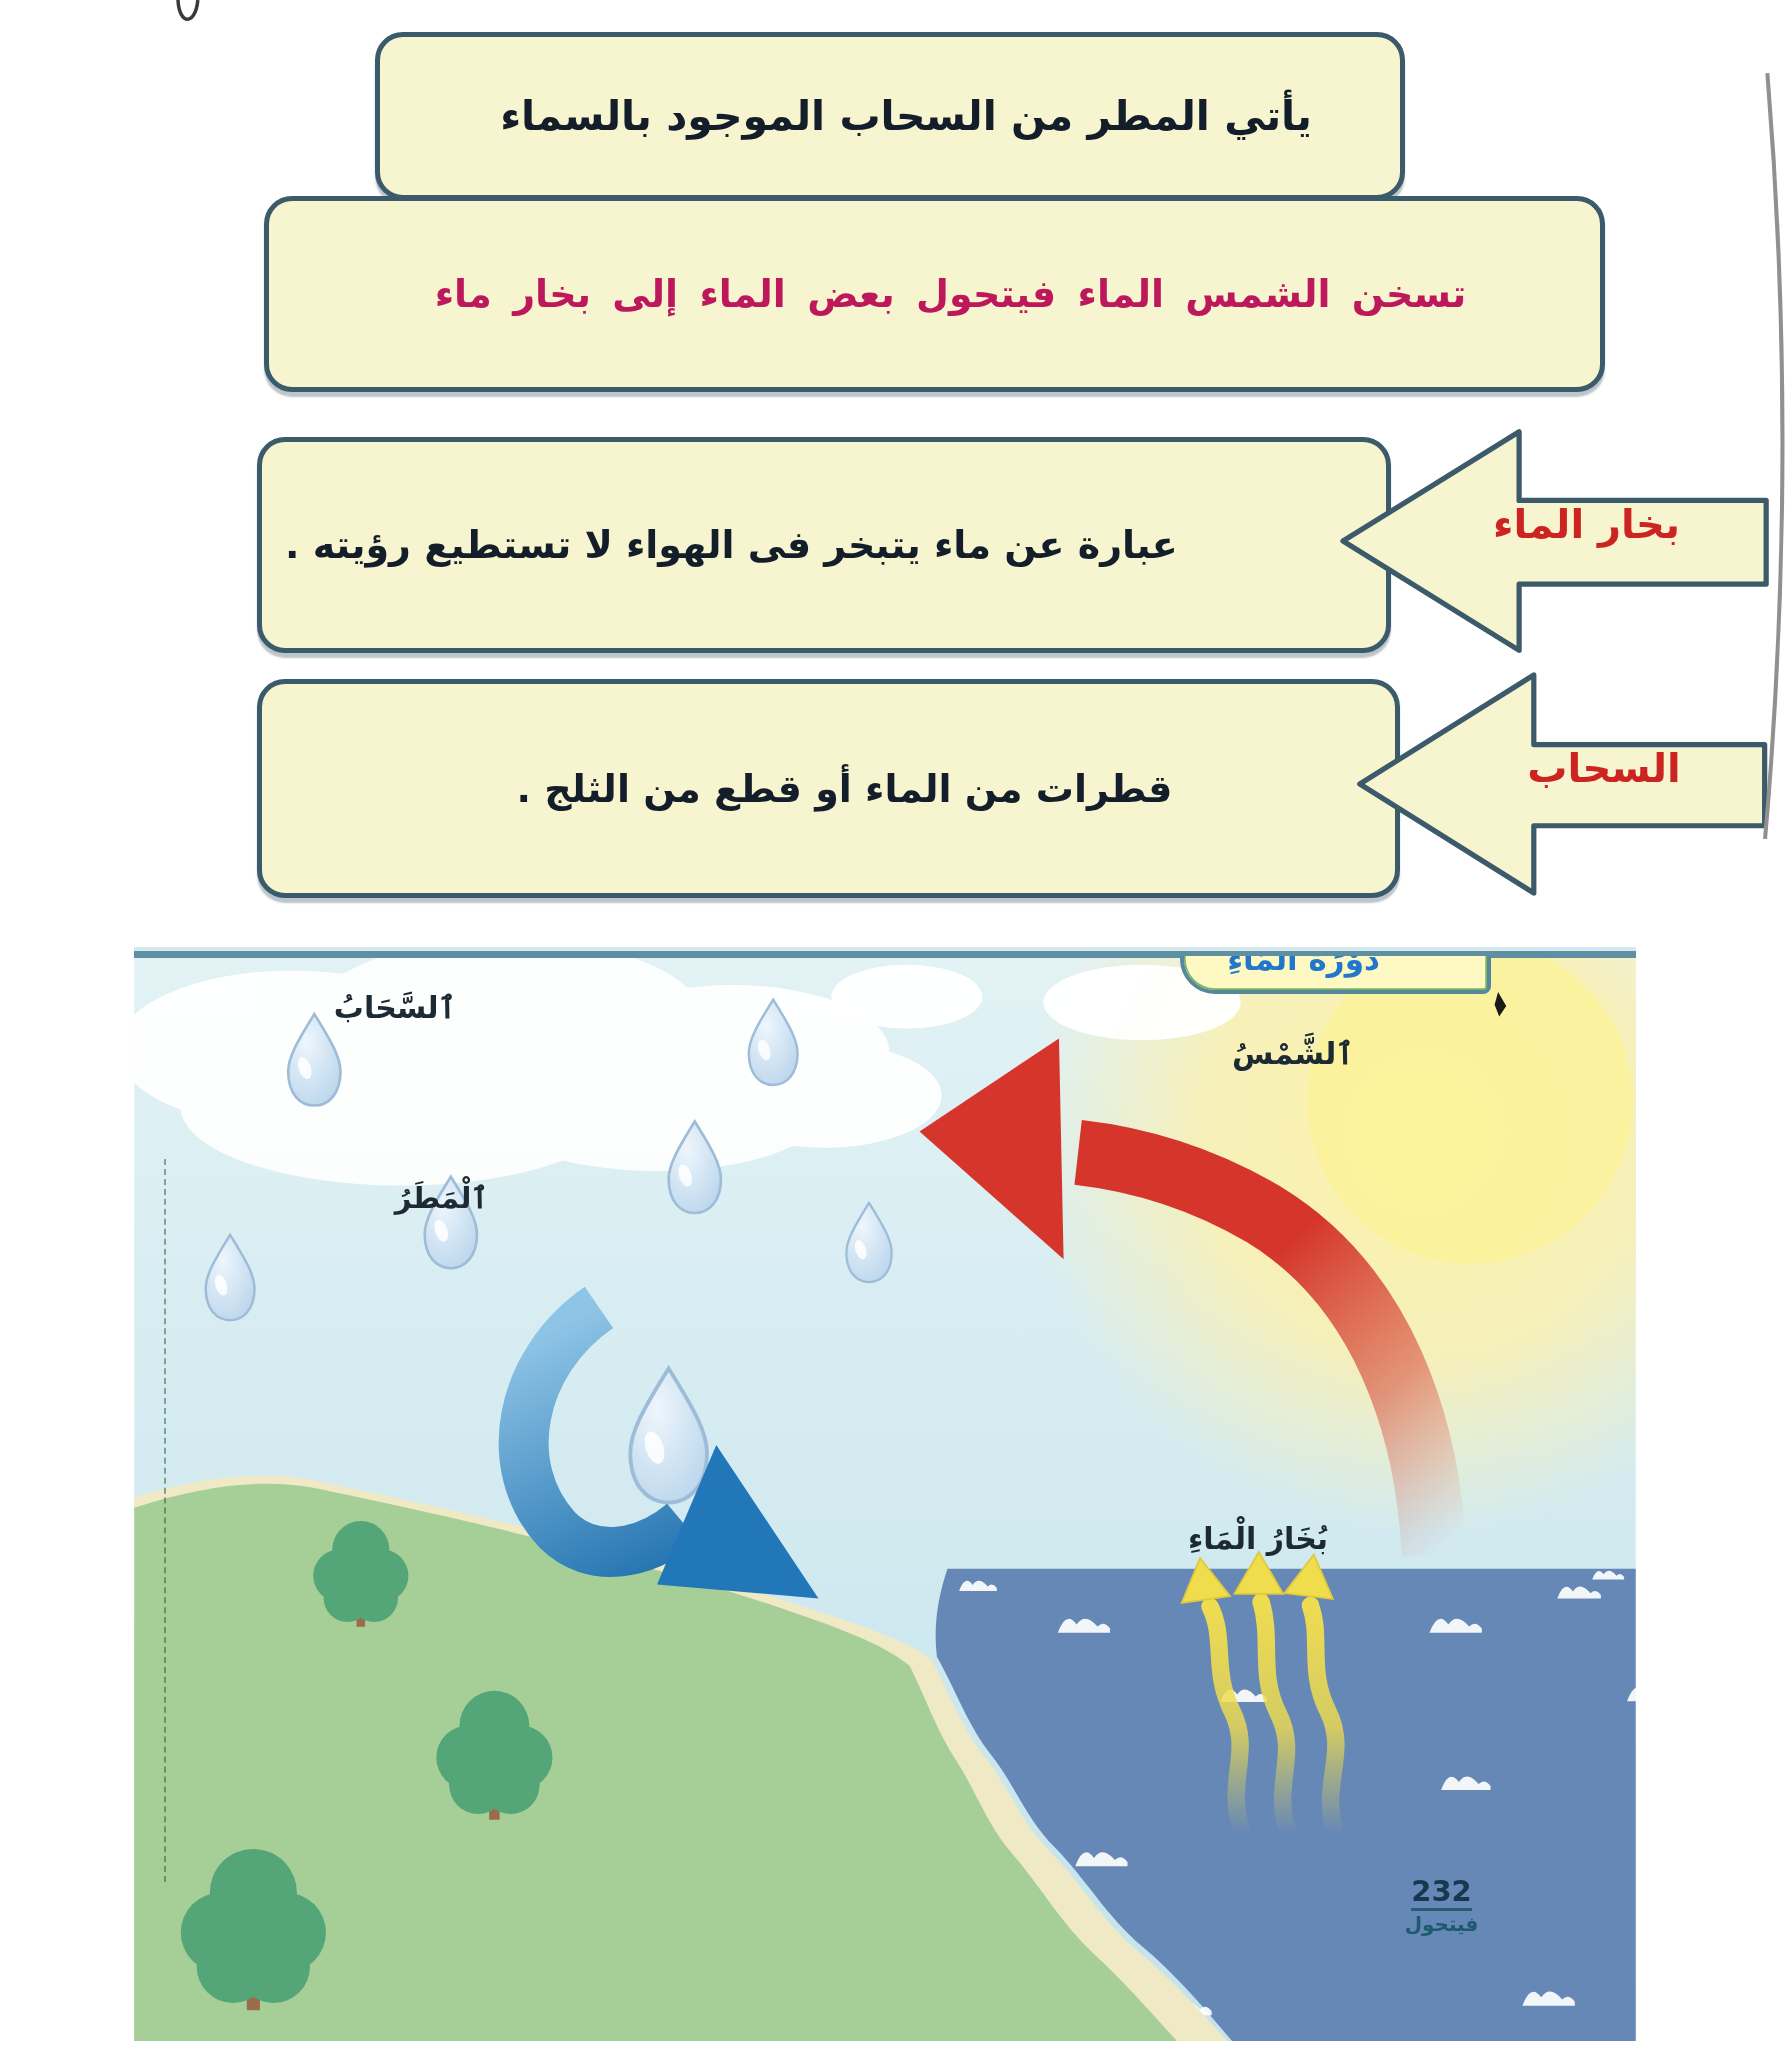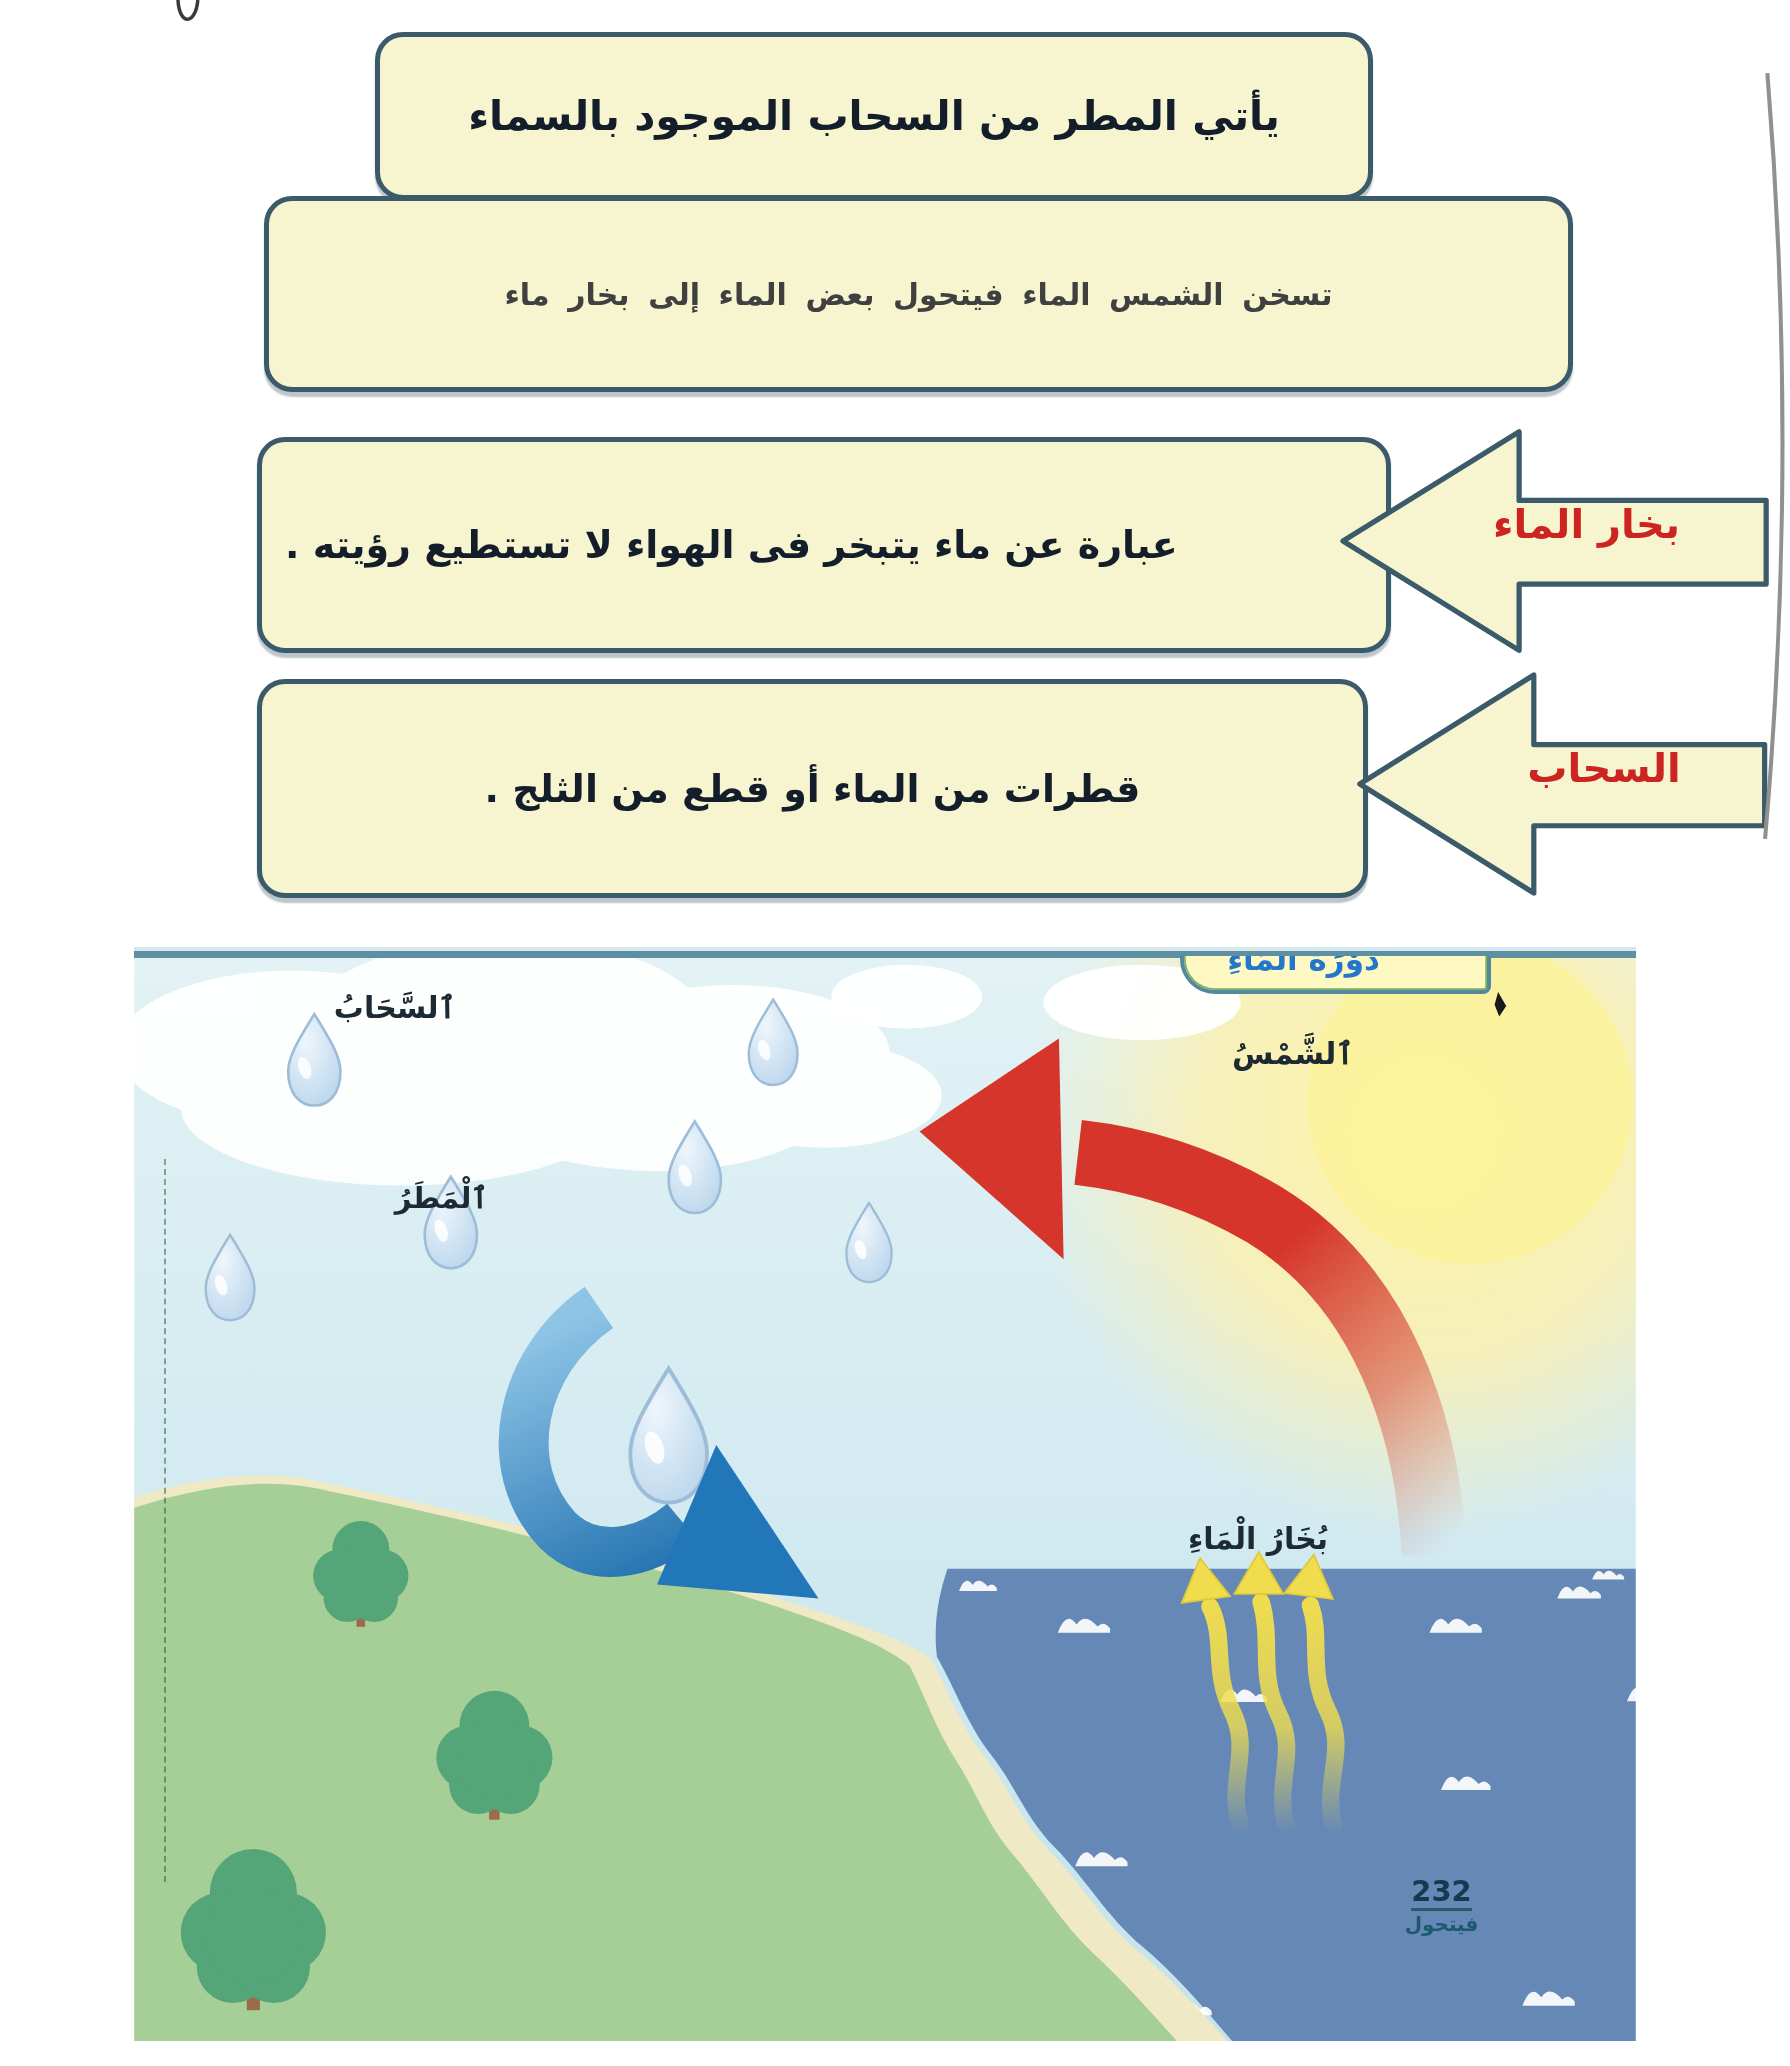--- a/index.html
+++ b/index.html
@@ -8,31 +8,32 @@
 
   
   .defbox{
     position:absolute;
     background:#f7f5d0;
     border:5.8px solid #3b5a6a;
     border-radius:28px;
     box-shadow:0 4.1px 1.7px rgba(59,90,106,.35);
     display:flex;align-items:center;justify-content:center;
     direction:rtl;
+    padding-left:32px;
   }
   .defbox .txt{
     font-weight:700;
     color:#141e2a;
     white-space:nowrap;
     direction:rtl;
   }
   .box1{left:375px;top:32px;width:988px;height:158px;}
   .box1 .txt{font-size:41px;}
   .box2{left:264px;top:196px;width:1299px;height:186px;}
-  .box2 .txt{font-size:30px;color:#404040;word-spacing:8.1px;}
+  .box2 .txt{font-size:38px;color:#be185d;word-spacing:8.1px;}
   .box3{left:257px;top:437px;width:1101px;height:206px;justify-content:flex-end;padding-left:23px;}
   .box3 .txt{font-size:38px;padding-right:32px;}
   .box4{left:257px;top:679px;width:1101px;height:209px;}
   .box4 .txt{font-size:38px;}
 
   .arrowlabel-svg{position:absolute;overflow:visible;}
   .redlabel{
     position:absolute;direction:rtl;text-align:center;
     font-weight:700;color:#cc2420;font-size:40px;white-space:nowrap;
   }

